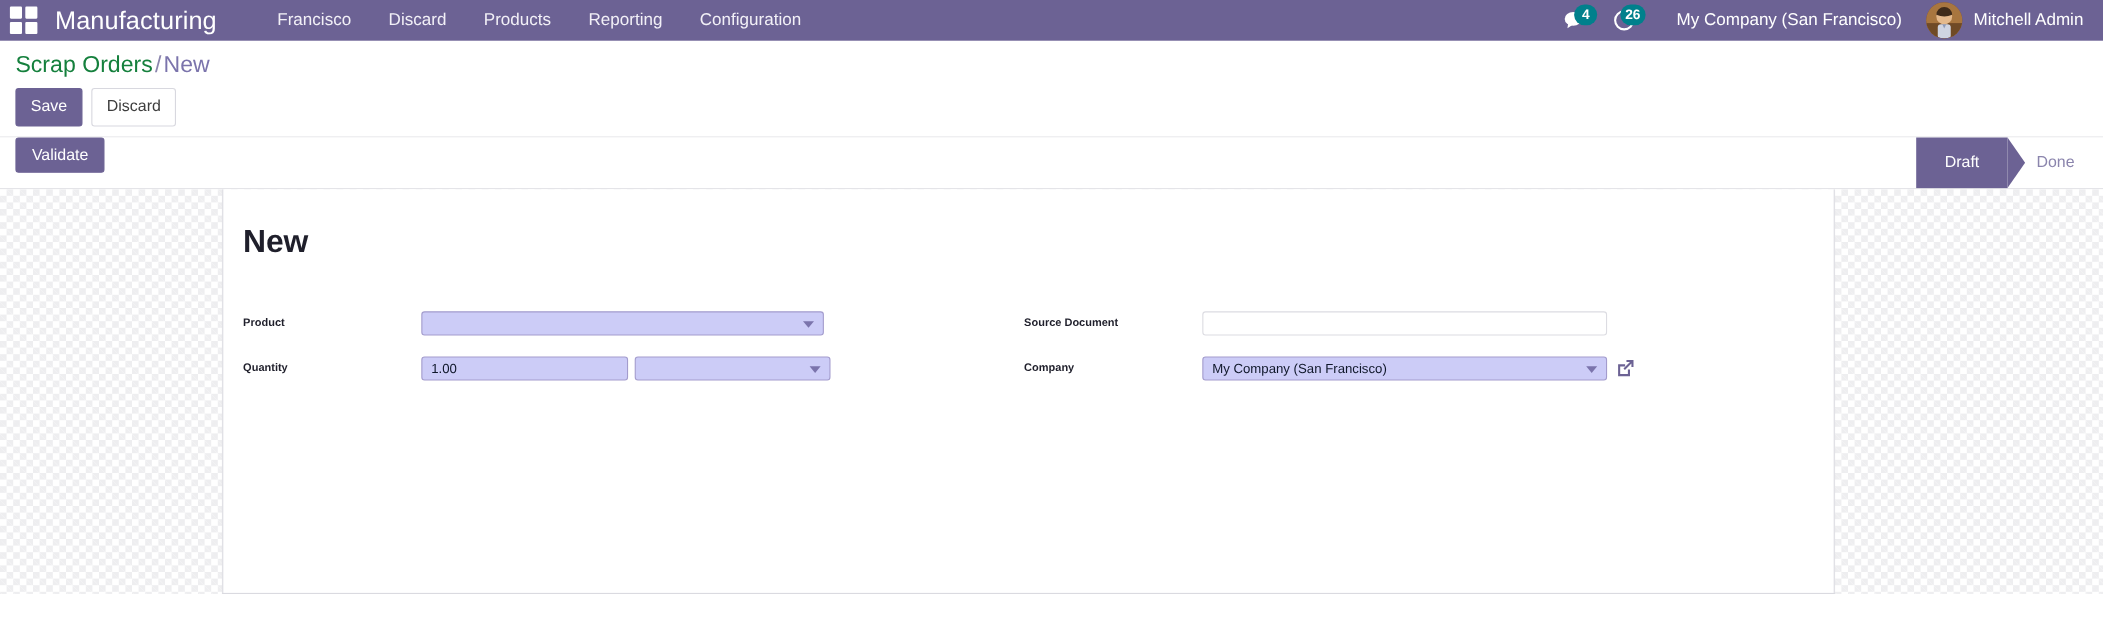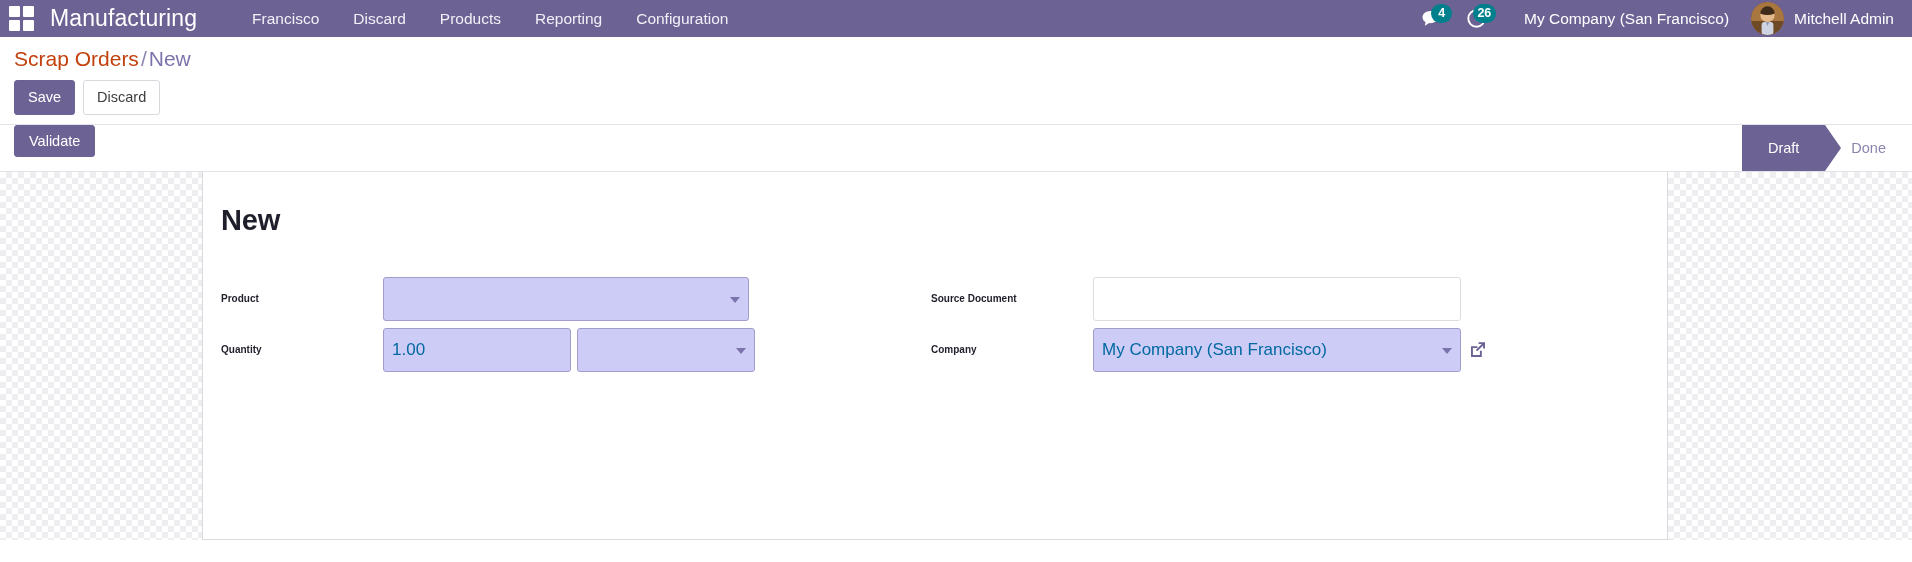--- a/index.html
+++ b/index.html
@@ -133,21 +133,21 @@
     border-bottom: 1px solid #e4e4e8;
     padding: 10px 14px 9px 14px;
   }
   .breadcrumb {
     font-size: 21px;
     line-height: 1.15;
     margin-bottom: 9px;
     color: #6a6198;
     white-space: nowrap;
   }
-  .bc-parent { color: #c2410c; cursor: pointer; }
+  .bc-parent { color: #15803d; cursor: pointer; }
   .bc-sep { color: #8b85ad; padding: 0 2px; }
   .bc-current { color: #7b74ac; }
 
   .btn-row { display: flex; align-items: flex-start; gap: 8px; }
   .btn {
     font-family: "Liberation Sans", sans-serif;
     font-size: 14.5px;
     line-height: 1;
     padding: 9px 13px;
     border-radius: 3px;
@@ -263,27 +263,27 @@
     font-size: 10px;
     font-weight: bold;
     color: #1f1f2b;
     white-space: nowrap;
     padding-right: 8px;
   }
   .field-ctl { display: flex; align-items: center; gap: 0; }
 
   .inp {
     font-family: "Liberation Sans", sans-serif;
-    font-size: 17px;
-    height: 44px;
+    font-size: 12px;
+    height: 22px;
     padding: 3px 8px;
     border: 1px solid #a39ccd;
     border-radius: 3px;
     background: #ccccf7;
-    color: #0369a1;
+    color: #0f172a;
     outline: none;
   }
   .inp::placeholder { color: #9a97b8; }
   .inp-white {
     background: #ffffff;
     border: 1px solid #dcdce2;
   }
 
   .select-wrap { position: relative; display: inline-block; }
   .caret {

